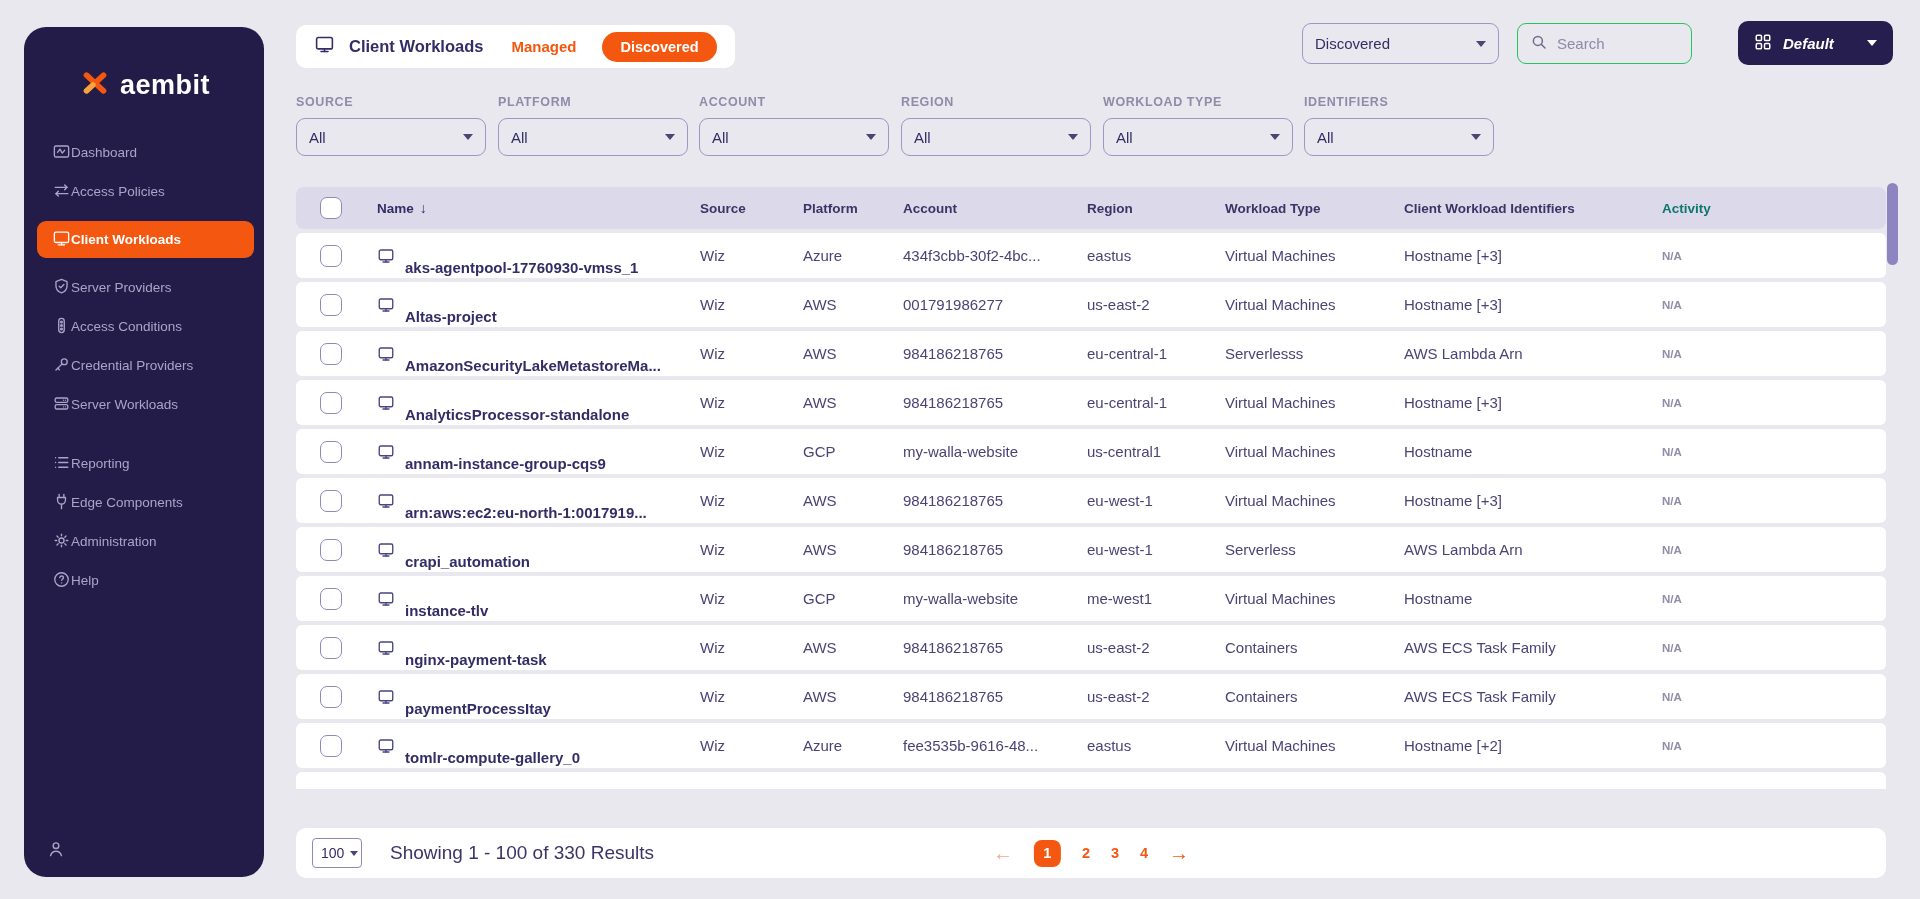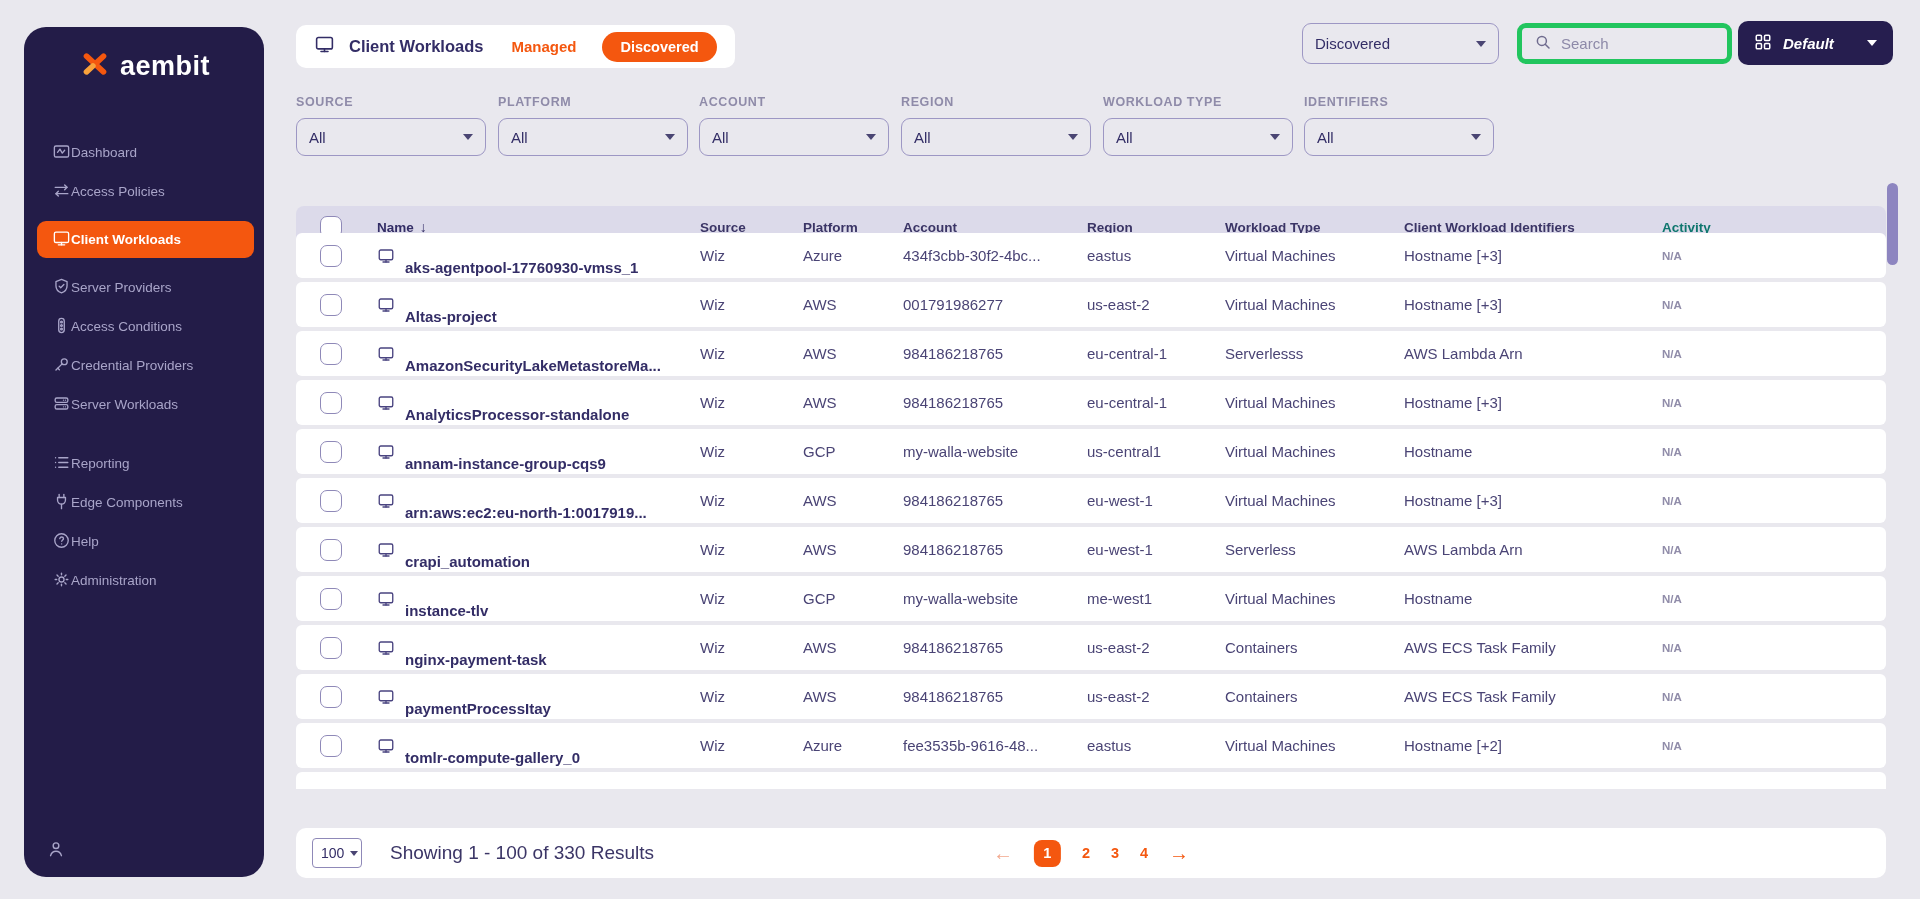--- a/index.html
+++ b/index.html
@@ -8,21 +8,21 @@
     position:relative; overflow:hidden;
     background:#e9e8ee;
     font-family:"Liberation Sans", sans-serif;
     color:#3b3566;
   }
   
   .sidebar {
     position:absolute; left:24px; top:27px; width:240px; height:850px;
     background:#231c48; border-radius:22px;
   }
-  .logo { position:absolute; top:20px; left:0; right:0; display:flex; align-items:center; justify-content:center; gap:8px; }
+  .logo { position:absolute; top:39px; left:0; right:0; display:flex; align-items:center; justify-content:center; gap:8px; }
   .logo-text { color:#ffffff; font-size:27px; font-weight:700; letter-spacing:.5px; }
   .nav { position:absolute; top:106px; left:0; right:0; }
   .nav-item {
     display:flex; align-items:center; 
     height:39px; padding-left:28px;
     color:#a9a5c9; font-size:13.5px; cursor:pointer;
   }
   .nav-item svg { flex:0 0 auto; }
   .nav-item.active {
     background:#f4570f; color:#ffffff; font-weight:700;
@@ -43,22 +43,22 @@
     padding:7px 18px; border-radius:16px; cursor:pointer;
   }
   .select-box {
     position:absolute; display:flex; align-items:center;
     border:1px solid #9d97c4; border-radius:9px; background:transparent;
     font-size:15px; color:#332d66; padding:0 12px; cursor:pointer;
   }
   .chev { width:0; height:0; border-left:5px solid transparent; border-right:5px solid transparent; border-top:6px solid #4a4573; margin-left:auto; }
   .view-select { left:1302px; top:23px; width:197px; height:41px; }
   .search-box {
-    position:absolute; left:1517px; top:23px; width:215px; height:41px;
-    border:5px solid #22c55e; border-radius:9px;
+    position:absolute; left:1517px; top:23px; width:175px; height:41px;
+    border:1px solid #22c55e; border-radius:9px;
     display:flex; align-items:center; gap:9px; padding:0 12px;
   }
   .search-box input {
     border:none; outline:none; background:transparent; width:140px;
     font-size:15px; color:#332d66; font-family:inherit;
   }
   .search-box input::placeholder { color:#8d89a8; }
   .default-btn {
     position:absolute; left:1738px; top:21px; width:155px; height:44px;
     background:#261e4f; border-radius:10px; color:#fff;
@@ -71,21 +71,21 @@
   .filter-label { font-size:12.5px; font-weight:700; letter-spacing:.6px; color:#8f8ba9; }
   .filter-select {
     margin-top:9px; height:38px; border:1px solid #9d97c4; border-radius:9px;
     display:flex; align-items:center; padding:0 12px; font-size:15px; color:#332d66; cursor:pointer;
   }
   
   .thead {
     position:absolute; left:296px; top:187px; width:1590px; height:42px;
     background:#dcdaea; border-radius:8px;
     display:flex; align-items:center;
-    font-size:13.5px; font-weight:700; color:#3b3566;margin-top:19px;
+    font-size:13.5px; font-weight:700; color:#3b3566;
   }
   .tbody { position:absolute; left:296px; top:233px; width:1590px; }
   .trow {
     height:45px; margin-bottom:4px; background:#ffffff; border-radius:6px;
     display:flex; align-items:center; font-size:15px; color:#4a4475;
   }
   .row-sliver { height:17px; background:#ffffff; border-radius:6px 6px 0 0; }
   .cell { display:flex; align-items:center; overflow:hidden; white-space:nowrap; }
   .c-check { flex:0 0 81px; padding-left:24px; }
   .c-name  { flex:0 0 323px; gap:10px; font-weight:700; color:#332d66; }
@@ -240,42 +240,42 @@
             <line x1="15" y1="3" x2="15" y2="7"></line>
           <path d="M7 7h10v3.2c0 2.9-2.2 5.2-5 5.2s-5-2.3-5-5.2z"></path>
             <line x1="12" y1="15.5" x2="12" y2="21"></line>
         </svg>
       </span>
       <span>Edge Components</span>
     </div>
     <div class="nav-item">
       <span>
         <svg width="19" height="19" viewBox="0 0 24 24" fill="none" stroke="#a9a5c9" stroke-width="1.7" stroke-linecap="round">
-          <circle cx="12" cy="12" r="8.5"></circle>
-          <path d="M9.8 9.6c.3-1.2 1.2-2 2.4-2 1.3 0 2.3.9 2.3 2.1 0 1.6-2.2 1.8-2.2 3.4"></path>
-          <line x1="12.2" y1="16.3" x2="12.2" y2="16.3"></line>
-        </svg>
-      </span>
-      <span>Help</span>
-    </div>
-    <div class="nav-item">
-      <span>
-        <svg width="19" height="19" viewBox="0 0 24 24" fill="none" stroke="#a9a5c9" stroke-width="1.7" stroke-linecap="round">
           <circle cx="12" cy="12" r="3.2"></circle>
           <line x1="12" y1="4" x2="12" y2="6"></line>
             <line x1="12" y1="18" x2="12" y2="20"></line>
           <line x1="4" y1="12" x2="6" y2="12"></line>
             <line x1="18" y1="12" x2="20" y2="12"></line>
           <line x1="6.3" y1="6.3" x2="7.8" y2="7.8"></line>
             <line x1="16.2" y1="16.2" x2="17.7" y2="17.7"></line>
           <line x1="6.3" y1="17.7" x2="7.8" y2="16.2"></line>
             <line x1="16.2" y1="7.8" x2="17.7" y2="6.3"></line>
         </svg>
       </span>
       <span>Administration</span>
+    </div>
+    <div class="nav-item">
+      <span>
+        <svg width="19" height="19" viewBox="0 0 24 24" fill="none" stroke="#a9a5c9" stroke-width="1.7" stroke-linecap="round">
+          <circle cx="12" cy="12" r="8.5"></circle>
+          <path d="M9.8 9.6c.3-1.2 1.2-2 2.4-2 1.3 0 2.3.9 2.3 2.1 0 1.6-2.2 1.8-2.2 3.4"></path>
+          <line x1="12.2" y1="16.3" x2="12.2" y2="16.3"></line>
+        </svg>
+      </span>
+      <span>Help</span>
     </div>
   </div>
 
   <div class="user-bottom">
     <svg width="20" height="20" viewBox="0 0 24 24" fill="none" stroke="#a9a5c9" stroke-width="1.7" stroke-linecap="round">
       <circle cx="12" cy="8" r="3.4"></circle>
         <path d="M5.5 20c.9-3.4 3.4-5.4 6.5-5.4s5.6 2 6.5 5.4"></path>
     </svg>
   </div>
 </div>

